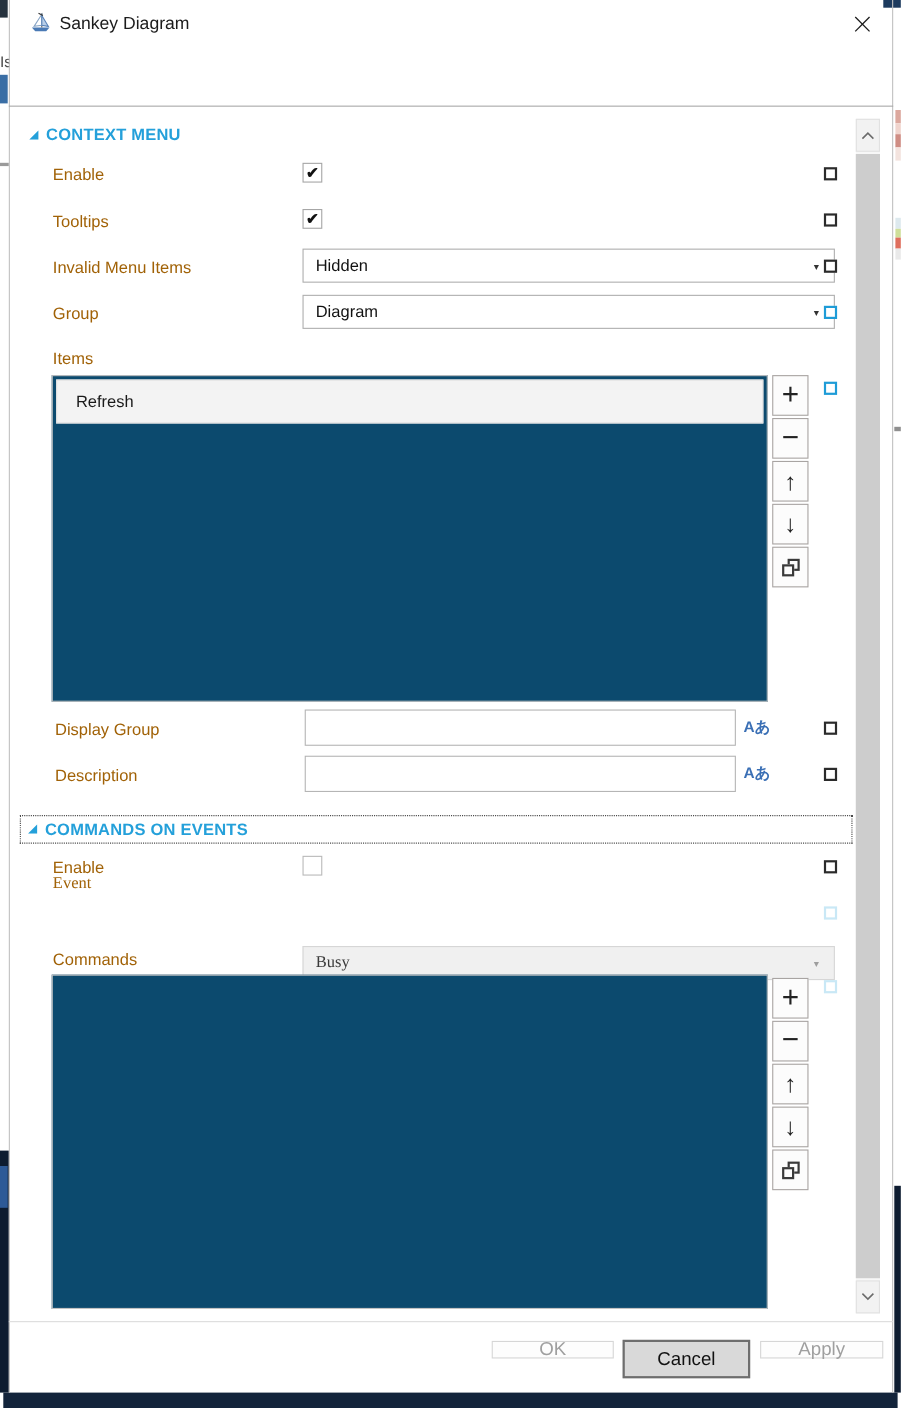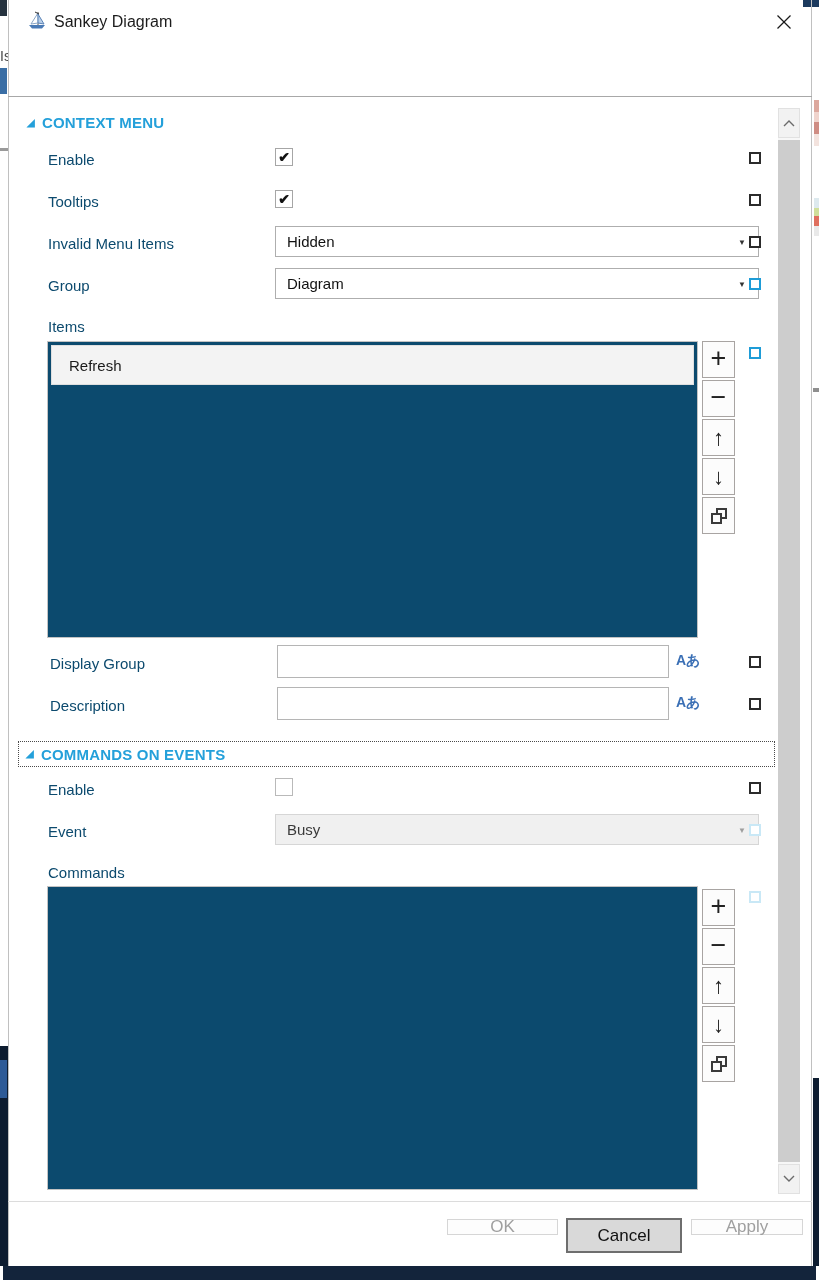--- a/index.html
+++ b/index.html
@@ -42,46 +42,46 @@
   .tab.active { color:#1287d1; font-weight:700; }
   .tab-underline { position:absolute; left:8px; top:96px; width:804px; height:1px; background:#a8a8a8; }
 
   
   .sec-head { position:absolute; display:flex; align-items:center; gap:7px; color:#24a0da; font-weight:700; font-size:15px; letter-spacing:0.2px; }
   .sec1-head { left:27px; top:114px; }
   .sec2-head { left:18px; top:741px; width:757px; height:26px; border:1px dotted #4a4a4a; padding-left:7px; }
   .expander { font-size:10px; color:#24a0da; line-height:1; }
 
   
-  .lbl { position:absolute; font-size:15px; color:#0c4a6e; white-space:nowrap; }
+  .lbl { position:absolute; font-size:15px; color:#a16207; white-space:nowrap; }
   .lbl-en1   { left:48px; top:151px; }
   .lbl-tt    { left:48px; top:193px; }
   .lbl-imi   { left:48px; top:235px; }
   .lbl-grp   { left:48px; top:277px; }
   .lbl-items { left:48px; top:318px; }
   .lbl-dn    { left:50px; top:655px; }
   .lbl-desc  { left:50px; top:697px; }
   .lbl-en2   { left:48px; top:781px; }
-  .lbl-evt   { left:48px; top:823px; }
+  .lbl-evt   { left:48px; top:795px;font-family:Liberation Serif, serif; }
   .lbl-cmd   { left:48px; top:864px; }
 
   
   .cb { position:absolute; width:18px; height:18px; border:1px solid #a6a6a6; background:#ffffff; display:flex; align-items:center; justify-content:center; font-size:14px; font-weight:700; color:#111; }
   .cb-en1 { left:275px; top:148px; }
   .cb-tt  { left:275px; top:190px; }
   .cb-en2 { left:275px; top:778px; border-color:#b9b9b9; }
 
   
   .dd { position:absolute; left:275px; width:484px; height:31px; border:1px solid #aeaeae; background:#ffffff; display:flex; align-items:center; padding:0 11px; font-size:15px; color:#111; }
   .dd .arrow { position:absolute; right:12px; top:11px; font-size:8px; color:#333; }
   .dd.disabled { background:#f0f0f0; border-color:#d6d6d6; color:#3a3a3a; }
   .dd.disabled .arrow { color:#9e9e9e; }
   .dd-imi { top:226px; }
   .dd-grp { top:268px; }
-  .dd-evt { top:814px; }
+  .dd-evt { top:860px;font-family:Liberation Serif, serif; }
 
   
   .ind { position:absolute; width:12px; height:12px; border:2px solid #2b2b2b; background:#ffffff; }
   .ind.blue  { border-color:#1e9cd7; }
   .ind.faint { border-color:#c9e8f6; }
   .ind-en1   { left:749px; top:152px; }
   .ind-tt    { left:749px; top:194px; }
   .ind-imi   { left:749px; top:236px; }
   .ind-grp   { left:749px; top:278px; }
   .ind-items { left:749px; top:347px; }

